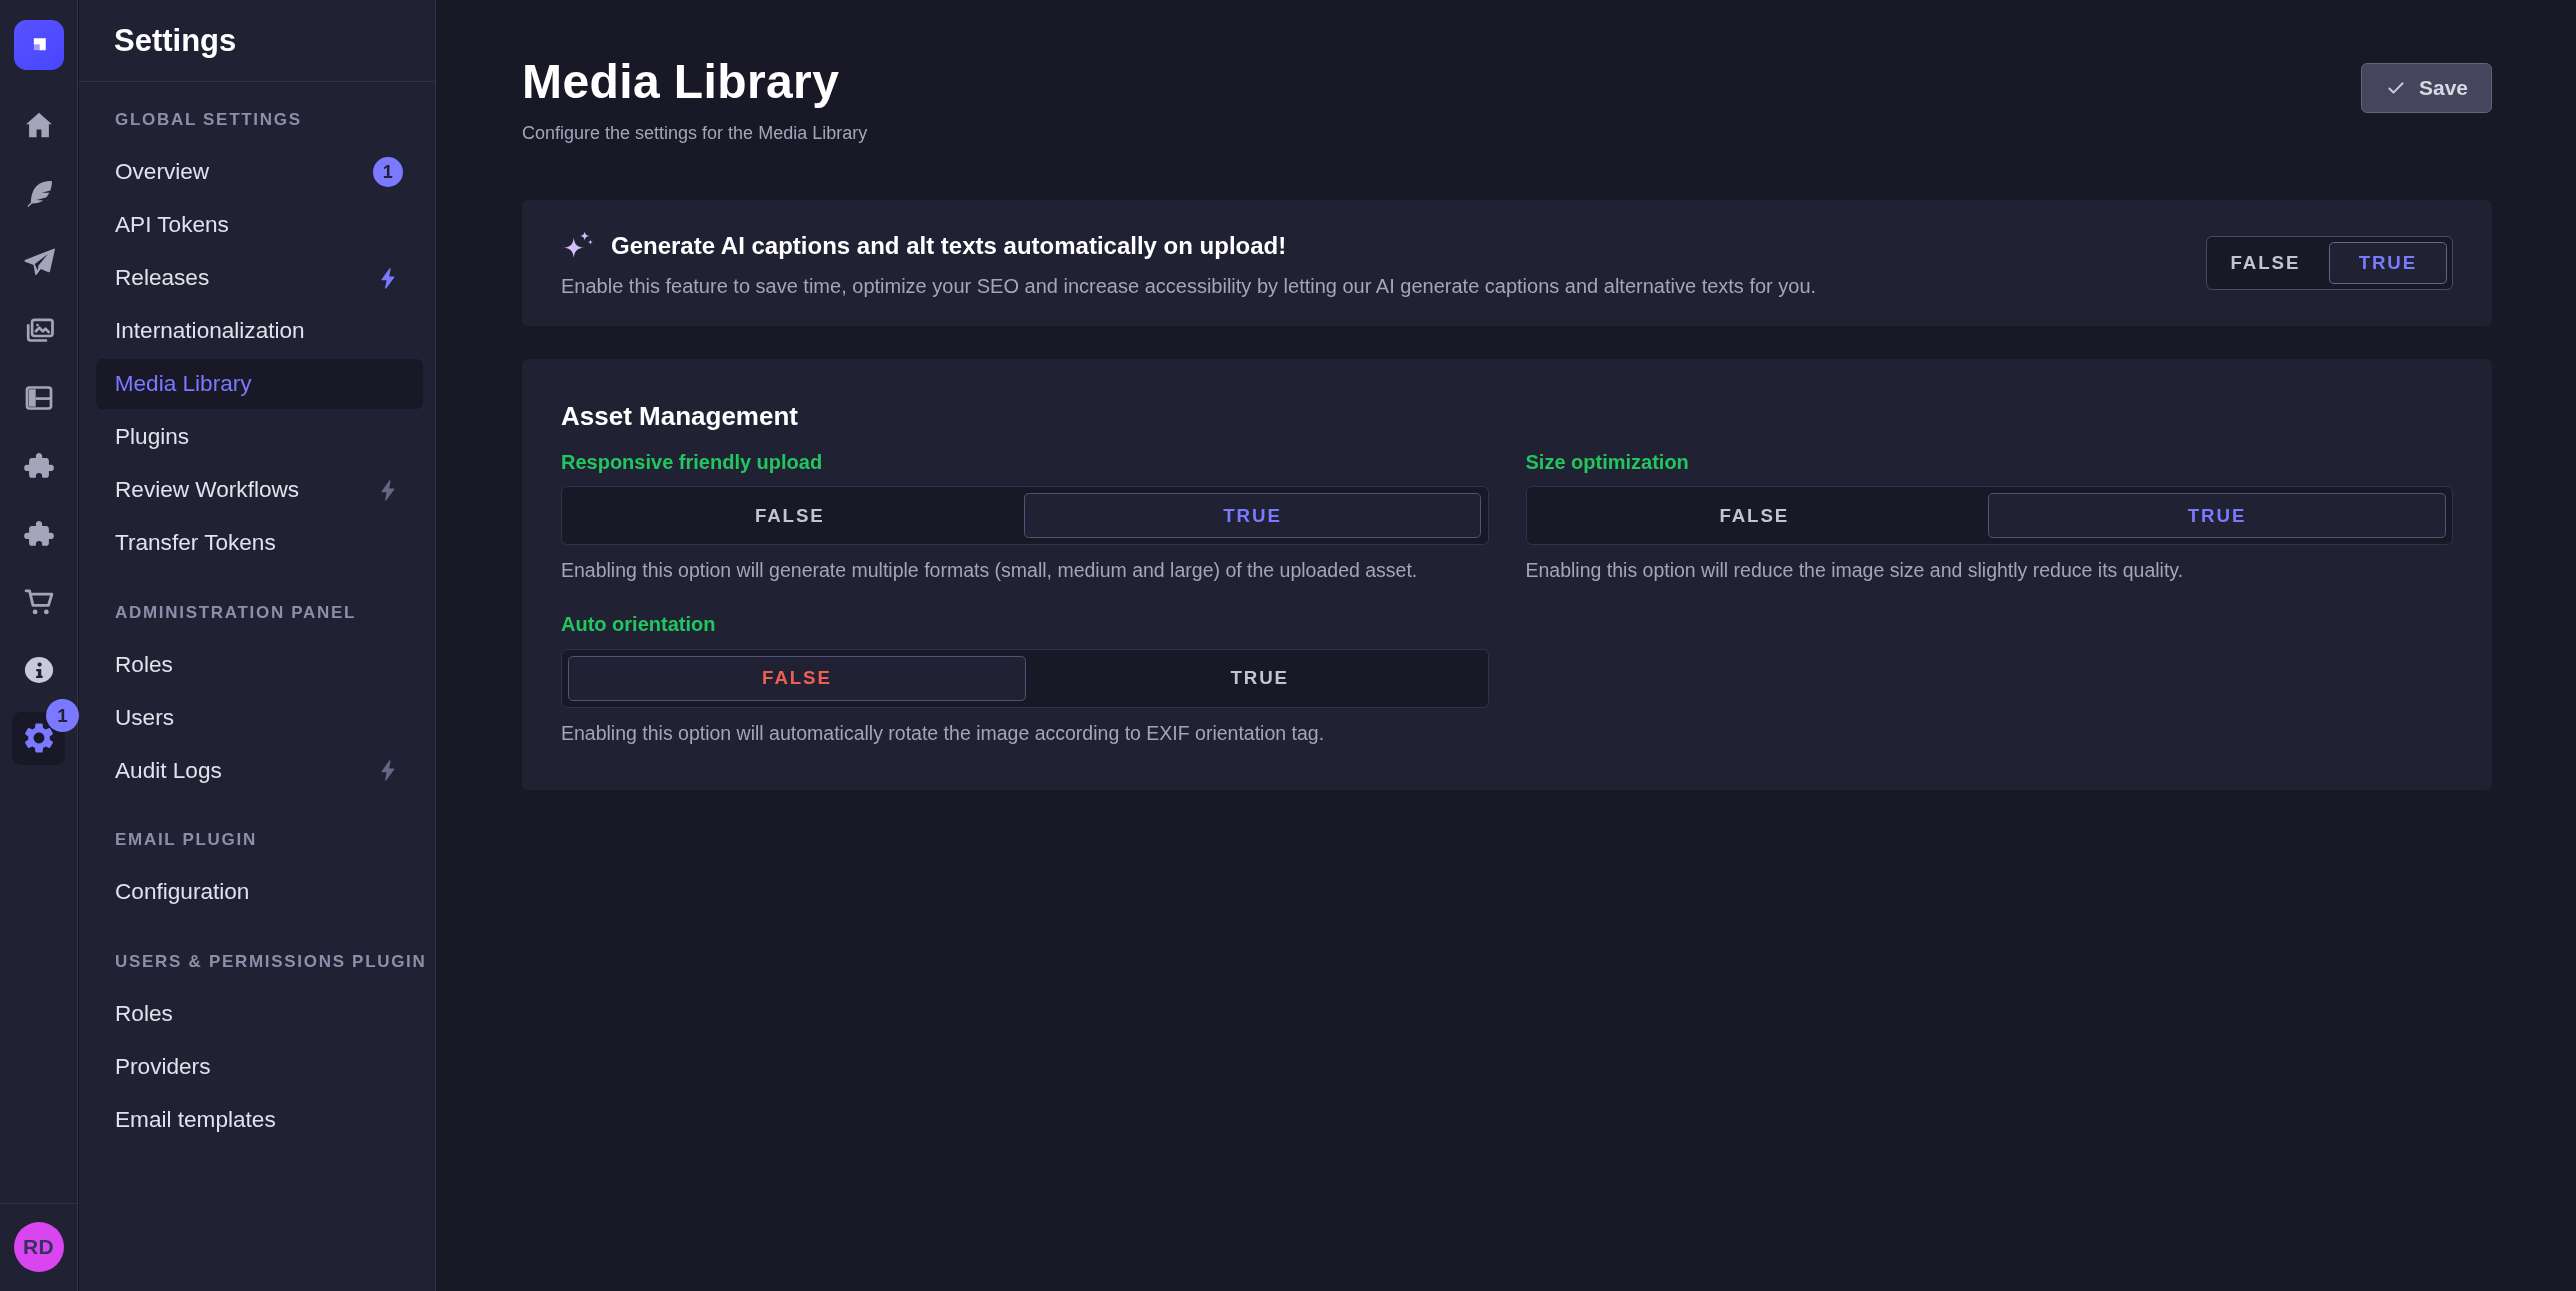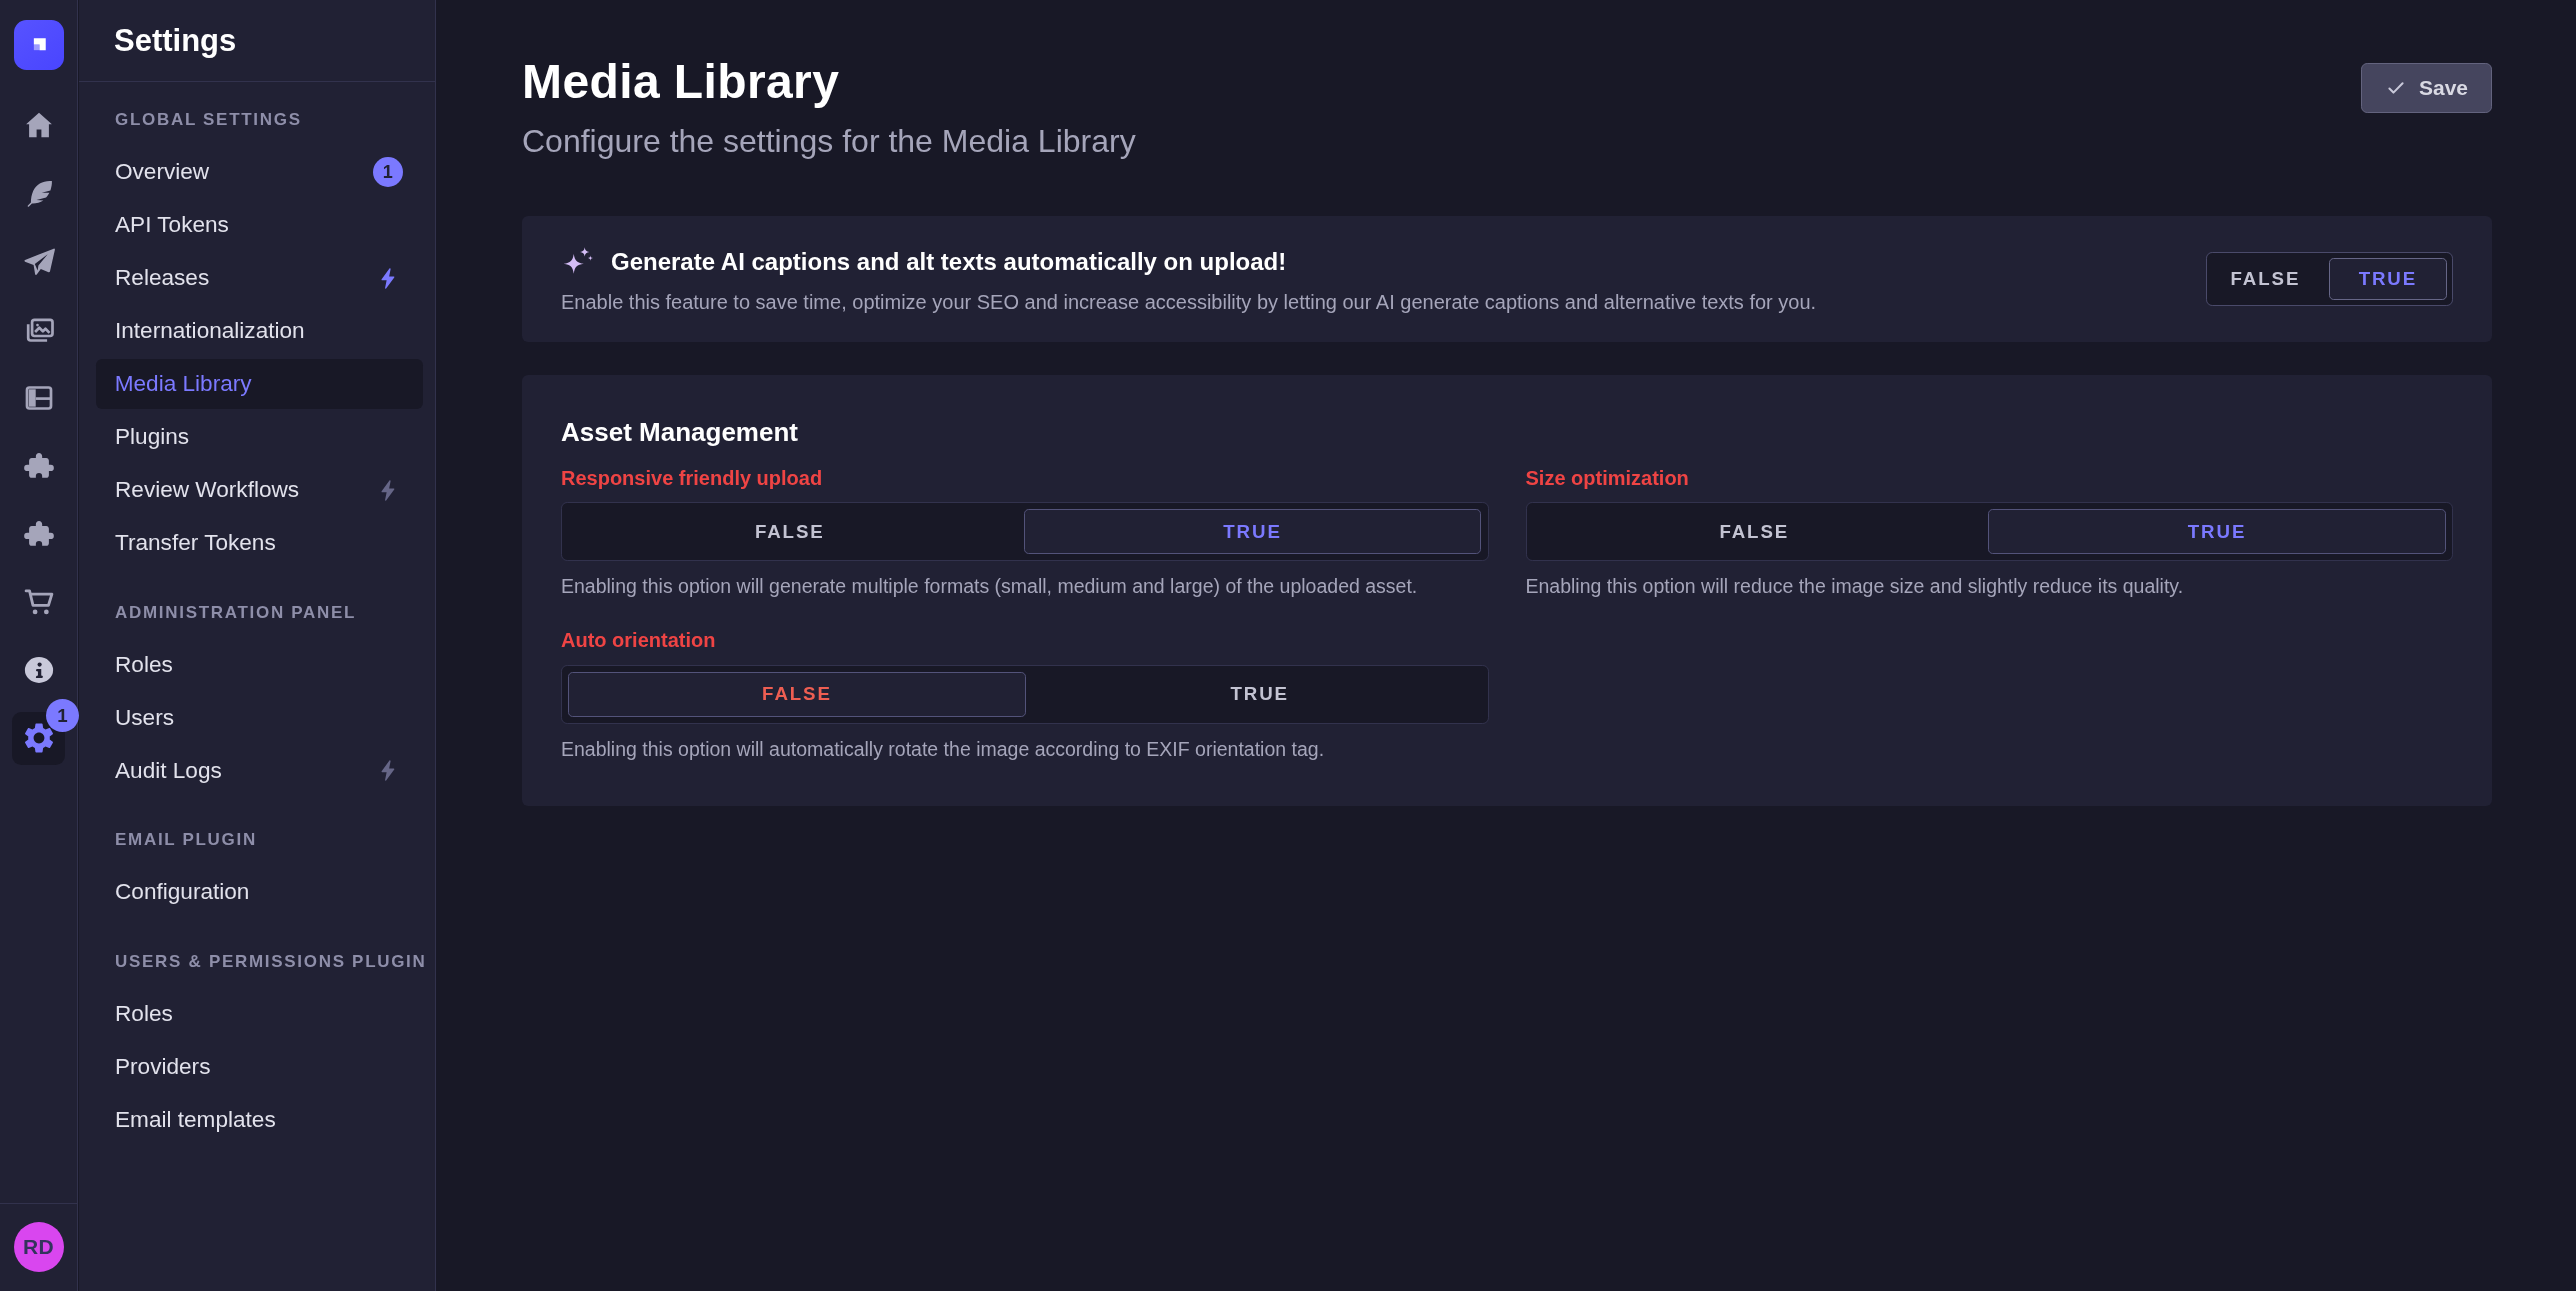--- a/index.html
+++ b/index.html
@@ -76,21 +76,21 @@
   .bolt.purple path { fill:#7b79ff; }
   .bolt.gray path { fill:#666687; }
 
   
   .main {
     position:absolute; left:436px; top:0; right:0; bottom:0;
     background:#181826; padding:0 84px 0 86px;
   }
   .page-header { margin-top:54px; position:relative; }
   .page-title { font-size:48px; font-weight:700; color:#ffffff; letter-spacing:0.4px; }
-  .page-subtitle { margin-top:14px; font-size:32px; color:#a5a5ba; }
+  .page-subtitle { margin-top:14px; font-size:18px; color:#a5a5ba; }
   .save-btn {
     position:absolute; top:9.3px; right:0; height:50px; padding:0 23px;
     background:#45455e; border:0.8px solid #63637e; border-radius:6.2px;
     color:#d9d9e3; font-size:21px; font-weight:600;
     display:flex; align-items:center; gap:11.7px; cursor:pointer;
   }
   .save-btn svg { width:22px; height:22px; }
 
   .banner {
     margin-top:56px; height:126px; background:#212134; border-radius:6.2px;
@@ -122,21 +122,21 @@
 
   .panel {
     margin-top:33px; background:#212134; border-radius:6.2px;
     padding:42px 39px 45px;
   }
   .panel-title { font-size:26px; font-weight:600; color:#ffffff; }
   .grid {
     margin-top:18.7px; display:grid; grid-template-columns:1fr 1fr;
     column-gap:37px; row-gap:31px;
   }
-  .field-label { font-size:20px; font-weight:600; color:#ef4444; margin-bottom:12.5px; }
+  .field-label { font-size:20px; font-weight:600; color:#22c55e; margin-bottom:12.5px; }
   .field-hint { margin-top:14px; font-size:19.5px; color:#a5a5ba; }
 </style>
 </head>
 <body>
 
 <nav class="rail">
   <div class="rail-logo">
     <svg viewBox="0 0 24 24" width="31" height="31">
       <path fill="#ffffff" d="M8.4 6.4h9.2v9.2h-4.8v-4.4H8.4z"></path>
       <path fill="#ffffff" opacity=".45" d="M8.4 11.2h4.4v4.4H8.4z"></path>

